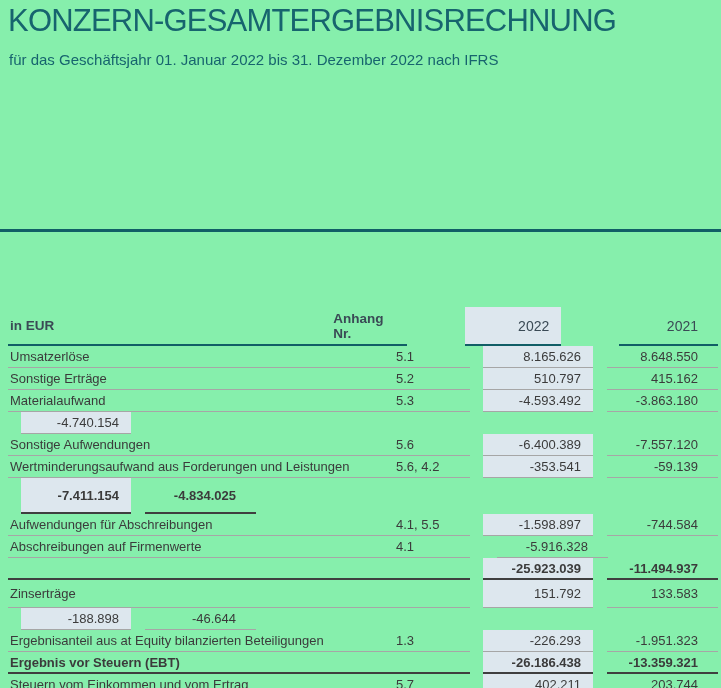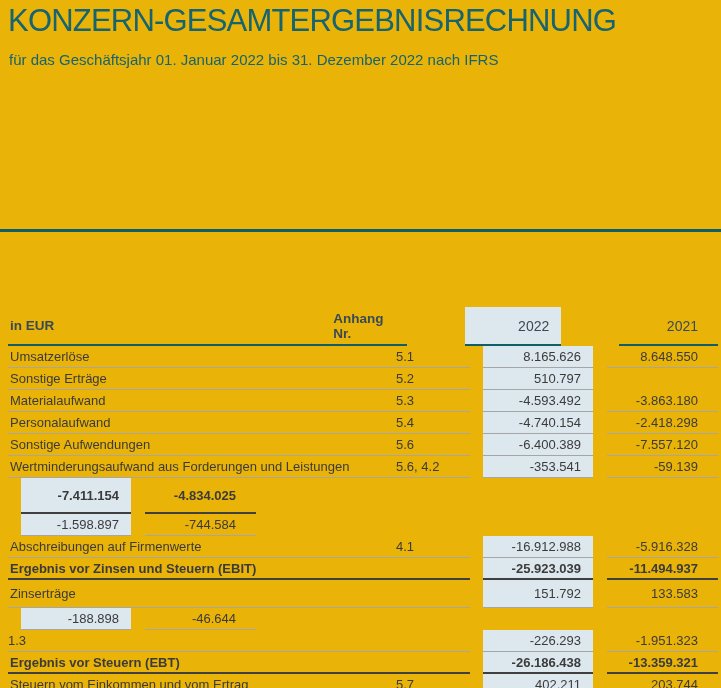--- a/index.html
+++ b/index.html
@@ -7,21 +7,21 @@
     --rule-teal:#115e66;
     --header-text:#3a4a55;
     --body-text:#3b3b3b;
     --highlight-column-bg:#dde7ee;
     --row-separator:#a6a6a6;
     --subtotal-border:#3f3f3f;
   }
   *{box-sizing:border-box;margin:0;padding:0;}
   html,body{width:721px;height:688px;overflow:hidden;background:#fff;
     font-family:"Liberation Sans","DejaVu Sans",sans-serif;}
-  .page{position:relative;width:721px;height:688px;background:#eab308;}
+  .page{position:relative;width:721px;height:688px;background:#86efac;}
 
   .title{position:absolute;left:8px;top:3px;font-size:31px;font-weight:400;
     letter-spacing:-0.8px;color:var(--accent-teal);white-space:nowrap;}
   .subtitle{position:absolute;left:9px;top:51px;font-size:15px;font-weight:400;
     color:var(--accent-teal);white-space:nowrap;}
   .divider{position:absolute;left:0;top:229px;width:721px;height:3px;
     background:var(--rule-teal);}
 
   .table{position:absolute;left:8px;top:307px;width:710px;color:var(--body-text);}
   .row{display:flex;height:22px;}
@@ -94,48 +94,44 @@
         <div class="row">
           <div class="cA">
             <div class="lblCell">Sonstige Erträge</div>
             <div class="anhCell">5.2</div>
           </div>
           <div class="gap1"></div>
           <div class="cB">
             <span class="num">510.797</span>
           </div>
           <div class="gap2"></div>
+          <div class="cC">
+            <span class="num">415.162</span>
+          </div>
         </div>
         <div class="row">
           <div class="cA">
             <div class="lblCell">Materialaufwand</div>
             <div class="anhCell">5.3</div>
           </div>
           <div class="gap1"></div>
           <div class="cB">
             <span class="num">-4.593.492</span>
           </div>
           <div class="gap2"></div>
           <div class="cC">
             <span class="num">-3.863.180</span>
           </div>
         </div>
         <div class="row">
-          <div class="cA">
-            <div class="lblCell">Personalaufwand</div>
-            <div class="anhCell">5.4</div>
-          </div>
           <div class="gap1"></div>
           <div class="cB">
             <span class="num">-4.740.154</span>
           </div>
           <div class="gap2"></div>
-          <div class="cC">
-            <span class="num">-2.418.298</span>
-          </div>
         </div>
         <div class="row">
           <div class="cA">
             <div class="lblCell">Sonstige Aufwendungen</div>
             <div class="anhCell">5.6</div>
           </div>
           <div class="gap1"></div>
           <div class="cB">
             <span class="num">-6.400.389</span>
           </div>
@@ -162,46 +158,46 @@
           <div class="gap1"></div>
           <div class="cB">
             <span class="num">-7.411.154</span>
           </div>
           <div class="gap2"></div>
           <div class="cC">
             <span class="num">-4.834.025</span>
           </div>
         </div>
         <div class="row">
+          <div class="cA">
+            <div class="lblCell">Aufwendungen für Abschreibungen</div>
+            <div class="anhCell">4.1, 5.5</div>
+          </div>
           <div class="gap1"></div>
           <div class="cB">
             <span class="num">-1.598.897</span>
           </div>
           <div class="gap2"></div>
           <div class="cC">
             <span class="num">-744.584</span>
           </div>
         </div>
         <div class="row">
           <div class="cA">
             <div class="lblCell">Abschreibungen auf Firmenwerte</div>
             <div class="anhCell">4.1</div>
           </div>
           <div class="gap1"></div>
-          <div class="cB">
-            <span class="num">-16.912.988</span>
-          </div>
           <div class="gap2"></div>
           <div class="cC">
             <span class="num">-5.916.328</span>
           </div>
         </div>
         <div class="row bold">
           <div class="cA">
-            <div class="lblCell">Ergebnis vor Zinsen und Steuern (EBIT)</div>
             <div class="anhCell"></div>
           </div>
           <div class="gap1"></div>
           <div class="cB">
             <span class="num">-25.923.039</span>
           </div>
           <div class="gap2"></div>
           <div class="cC">
             <span class="num">-11.494.937</span>
           </div>
@@ -225,20 +221,21 @@
           <div class="cB">
             <span class="num">-188.898</span>
           </div>
           <div class="gap2"></div>
           <div class="cC">
             <span class="num">-46.644</span>
           </div>
         </div>
         <div class="row">
           <div class="cA">
+            <div class="lblCell">Ergebnisanteil aus at Equity bilanzierten Beteiligungen</div>
             <div class="anhCell">1.3</div>
           </div>
           <div class="gap1"></div>
           <div class="cB">
             <span class="num">-226.293</span>
           </div>
           <div class="gap2"></div>
           <div class="cC">
             <span class="num">-1.951.323</span>
           </div>

